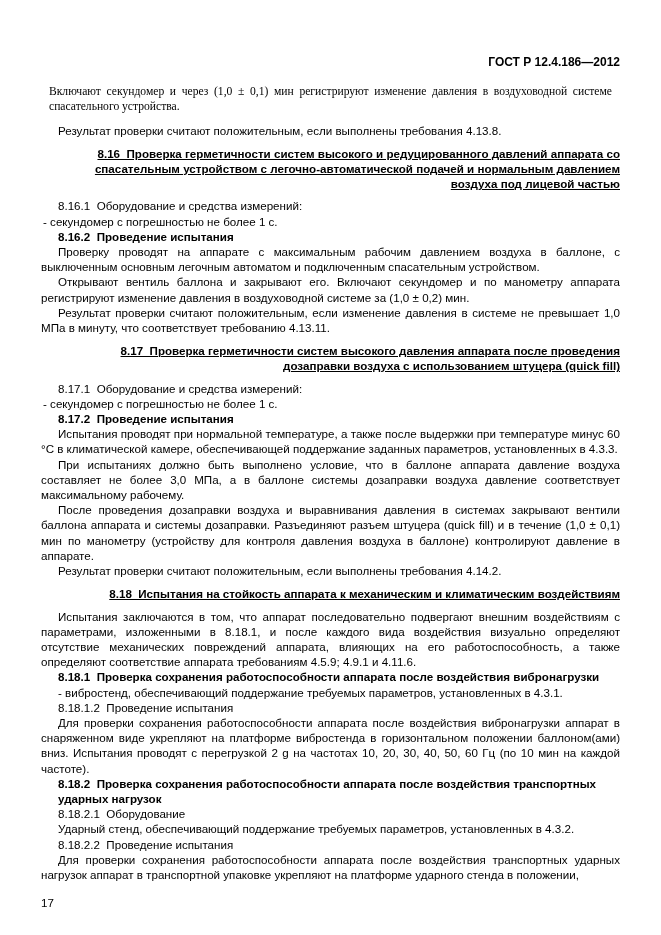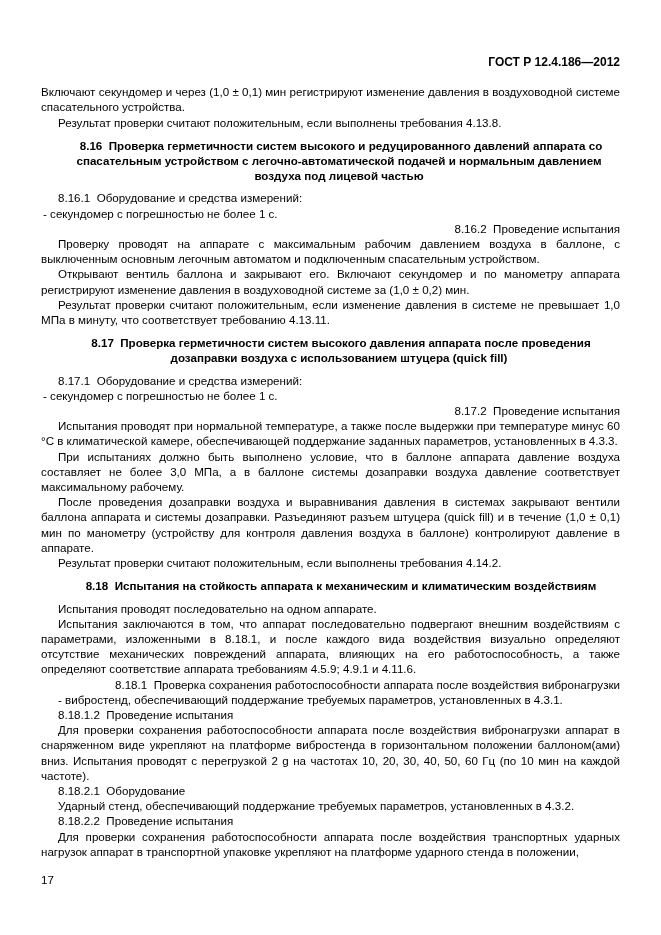--- a/index.html
+++ b/index.html
@@ -4,24 +4,24 @@
 <style>
   html,body { margin:0; padding:0; background:#ffffff; }
   .page {
     position:relative; width:661px; height:935px; background:#ffffff;
     font-family:"Liberation Sans", sans-serif; font-size:11.6px; line-height:15.2px;
     color:#000; overflow:hidden;
   }
   .content { position:absolute; left:41px; top:55px; width:579px; }
   .doc-header { font-weight:bold; text-align:right; margin-bottom:14px; font-size:12px; }
   .p  { text-align:justify; text-indent:17px; margin:0; }
-  .pn { text-align:justify; text-indent:0; margin:0; }
+  .pn { text-align:justify; text-indent:0; margin:8px;font-family:Liberation Serif, serif; }
   .dash { margin:0 0 0 2px; text-align:left; }
-  .h1 { font-weight:bold; margin:8px 0 7px 17px; text-indent:4px; text-align:center; }
-  .h2 { font-weight:normal; margin:0 0 0 17px; text-align:right; }
+  .h1 { font-weight:bold; margin:8px 0 7px 17px; text-indent:4px; text-align:right;text-decoration:underline; }
+  .h2 { font-weight:bold; margin:0 0 0 17px; text-align:left; }
   .footer { text-align:left; margin-top:13px; }
 </style>
 </head>
 <body>
 
 <div class="page">
   <div class="content">
 
     <div class="doc-header">ГОСТ Р 12.4.186—2012</div>
 
@@ -39,26 +39,26 @@
     <div class="h1">8.17&nbsp; Проверка герметичности систем высокого давления аппарата после проведения дозаправки воздуха с использованием штуцера (quick fill)</div>
     <div class="p">8.17.1&nbsp; Оборудование и средства измерений:</div>
     <div class="dash">- секундомер с погрешностью не более 1 с.</div>
     <div class="h2">8.17.2&nbsp; Проведение испытания</div>
     <div class="p">Испытания проводят при нормальной температуре, а также после выдержки при температуре минус 60 °С в климатической камере, обеспечивающей поддержание заданных параметров, установленных в 4.3.3.</div>
     <div class="p">При испытаниях должно быть выполнено условие, что в баллоне аппарата давление воздуха составляет не более 3,0 МПа, а в баллоне системы дозаправки воздуха давление соответствует максимальному рабочему.</div>
     <div class="p">После проведения дозаправки воздуха и выравнивания давления в системах закрывают вентили баллона аппарата и системы дозаправки. Разъединяют разъем штуцера (quick fill) и в течение (1,0 ± 0,1) мин по манометру (устройству для контроля давления воздуха в баллоне) контролируют давление в аппарате.</div>
     <div class="p">Результат проверки считают положительным, если выполнены требования 4.14.2.</div>
 
     <div class="h1">8.18&nbsp; Испытания на стойкость аппарата к механическим и климатическим воздействиям</div>
-    <div class="p">Испытания проводят последовательно на одном аппарате.</div>
     <div class="p">Испытания заключаются в том, что аппарат последовательно подвергают внешним воздействиям с параметрами, изложенными в 8.18.1, и после каждого вида воздействия визуально определяют отсутствие механических повреждений аппарата, влияющих на его работоспособность, а также определяют соответствие аппарата требованиям 4.5.9; 4.9.1 и 4.11.6.</div>
     <div class="h2">8.18.1&nbsp; Проверка сохранения работоспособности аппарата после воздействия вибронагрузки</div>
     <div class="p">- вибростенд, обеспечивающий поддержание требуемых параметров, установленных в 4.3.1.</div>
     <div class="p">8.18.1.2&nbsp; Проведение испытания</div>
     <div class="p">Для проверки сохранения работоспособности аппарата после воздействия вибронагрузки аппарат в снаряженном виде укрепляют на платформе вибростенда в горизонтальном положении баллоном(ами) вниз. Испытания проводят с перегрузкой 2 g на частотах 10, 20, 30, 40, 50, 60 Гц (по 10 мин на каждой частоте).</div>
+    <div class="h2">8.18.2&nbsp; Проверка сохранения работоспособности аппарата после воздействия транспортных ударных нагрузок</div>
     <div class="p">8.18.2.1&nbsp; Оборудование</div>
     <div class="p">Ударный стенд, обеспечивающий поддержание требуемых параметров, установленных в 4.3.2.</div>
     <div class="p">8.18.2.2&nbsp; Проведение испытания</div>
     <div class="p">Для проверки сохранения работоспособности аппарата после воздействия транспортных ударных нагрузок аппарат в транспортной упаковке укрепляют на платформе ударного стенда в положении,</div>
 
     <div class="footer">17</div>
   </div>
 </div>
 
 </body></html>

